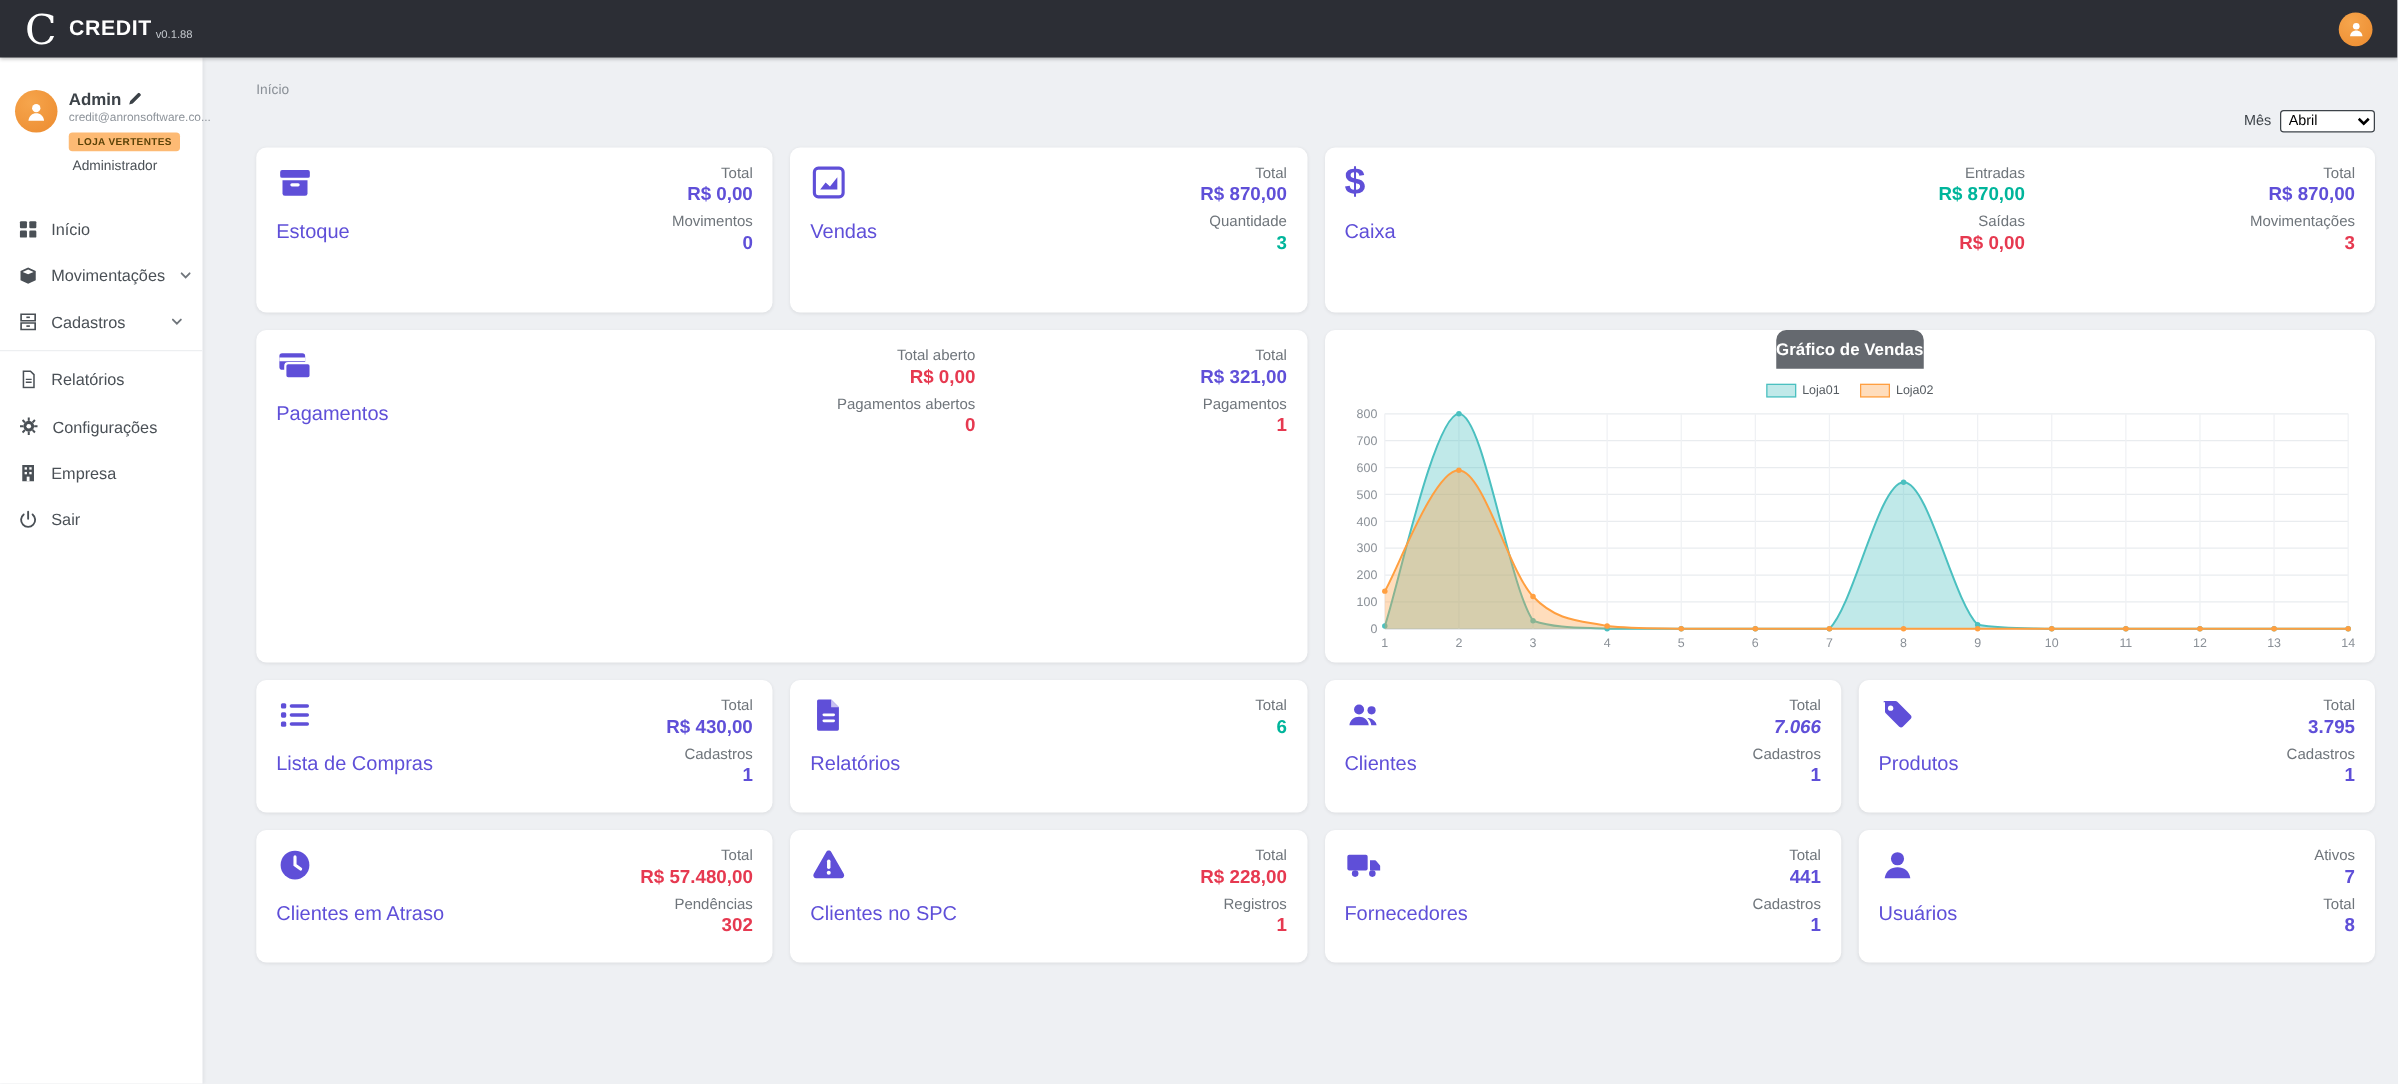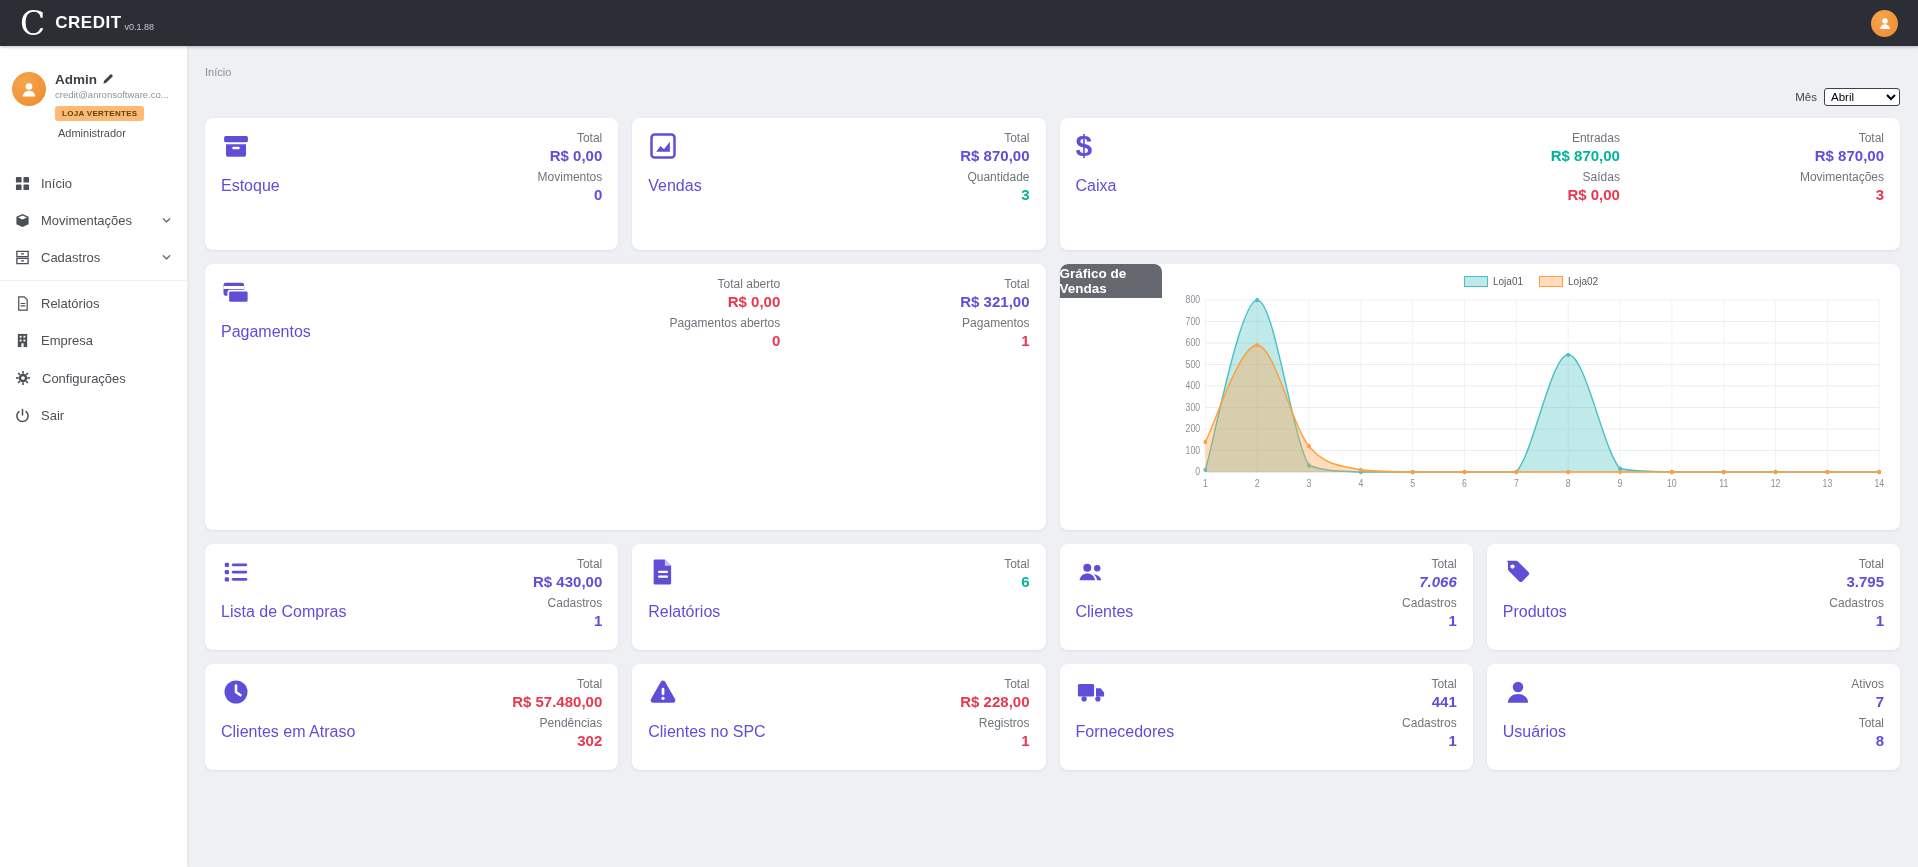--- a/index.html
+++ b/index.html
@@ -11,21 +11,21 @@
   body{margin:0;font-family:"Liberation Sans",sans-serif;background:var(--bg);overflow:hidden;position:relative}
 
   
   .navbar{position:absolute;top:0;left:0;right:0;height:46px;background:#2c2e35;display:flex;align-items:center;padding:0 20px;z-index:10;box-shadow:0 1px 3px rgba(0,0,0,.25)}
   .logo-c{color:#fff;font-size:33px;line-height:1;margin-right:10px;font-family:"DejaVu Serif",serif}
   .brand{color:#fff;font-weight:700;font-size:17px;letter-spacing:.5px}
   .version{color:#c3c7cc;font-size:9px;margin-left:3px;margin-top:7px}
   .nav-avatar{margin-left:auto;width:27px;height:27px;border-radius:50%;background:radial-gradient(circle at 35% 30%,#f6a54c,#ec8b2f);display:flex;align-items:center;justify-content:center;cursor:pointer}
 
   
-  .sidebar{position:absolute;top:46px;left:0;bottom:0;width:187px;background:#fff;box-shadow:1px 0 3px rgba(0,0,0,.06);padding-top:22px}
+  .sidebar{position:absolute;top:46px;left:0;bottom:0;width:162px;background:#fff;box-shadow:1px 0 3px rgba(0,0,0,.06);padding-top:22px}
   .profile{display:flex;padding:4px 12px;gap:9px}
   .avatar{width:34px;height:34px;border-radius:50%;background:radial-gradient(circle at 35% 30%,#f6a54c,#ec8b2f);flex:none;display:flex;align-items:center;justify-content:center}
   .p-name{font-size:13.5px;font-weight:700;color:var(--ink);display:flex;align-items:center;gap:5px}
   .edit{cursor:pointer;display:inline-flex}
   .p-email{font-size:9.5px;color:#8d939a;margin-top:2px;white-space:nowrap;overflow:hidden;max-width:120px}
   .p-badge{display:inline-block;background:#fdba74;color:#5c4308;font-size:8px;font-weight:700;padding:3px 7px;border-radius:3px;margin-top:6px;letter-spacing:.3px}
   .p-role{font-size:11px;color:#4a5056;margin-top:6px;margin-left:3px}
   .menu{margin-top:22px}
   .menu-item{display:flex;align-items:center;gap:11px;padding:11px 15px;font-size:13px;color:#4a5056;cursor:pointer}
   .menu-item svg{flex:none}
@@ -50,21 +50,21 @@
   .card-left{display:flex;flex-direction:column;align-items:flex-start}
   .card-icon{width:32px;height:32px;display:flex}
   .card-title{font-size:16px;color:var(--purple);margin-top:14px;cursor:pointer;text-decoration:none;white-space:nowrap}
   .dollar{font-size:30px;font-weight:700;color:var(--purple);line-height:30px}
   .stats{display:flex;gap:180px}
   .stat-col{display:flex;flex-direction:column;align-items:flex-end}
   .stat-label{font-size:12px;color:var(--muted);line-height:1.3}
   .stat-value{font-size:15px;font-weight:700;line-height:1.25;margin-bottom:5px}
 
   
-  .chart-card{padding:0;overflow:hidden;flex-direction:row;align-items:flex-start}
+  .chart-card{padding:0;overflow:hidden;flex-direction:column;align-items:center}
   .chart-header{height:34px;background:#65696f;border-radius:8px 8px 0 0;color:#fff;font-size:13.5px;font-weight:700;display:flex;align-items:center;justify-content:center}
   .chart-body{padding:8px 12px 2px}
   .chart-legend{display:flex;justify-content:center;gap:16px;align-items:center;margin:2px 0 4px;min-height:14px}
   .legend-item{display:inline-flex;align-items:center;gap:5px;font-size:10px;color:#555b61;cursor:pointer}
   .legend-box{width:24px;height:11px;border:1.5px solid;display:inline-block}
   .tick{font-size:10px;fill:#8a9097}
 </style>
 </head>
 <body>
 
@@ -133,50 +133,50 @@
           <path d="M2.5 4l3.5 3.5L9.5 4"></path>
         </svg>
     </div>
     <hr class="menu-divider">
     <div class="menu-item">
       <svg width="15" height="15" viewBox="0 0 16 16">
           <path d="M4 1h6l3 3v11H4z" fill="none" stroke="#4a5056" stroke-width="1.3"></path>
           <path d="M6 8h5M6 10.5h5" stroke="#4a5056" stroke-width="1.2"></path>
         </svg>
       <span>Relatórios</span>
-    </div>
-    <div class="menu-item">
-      <svg width="15" height="15" viewBox="0 0 16 16">
-          <path d="M3 1h10v14H3z" fill="#4a5056"></path>
-          <g fill="#fff">
-            <rect x="5" y="3" width="2" height="2"></rect>
-            <rect x="9" y="3" width="2" height="2"></rect>
-            <rect x="5" y="7" width="2" height="2"></rect>
-            <rect x="9" y="7" width="2" height="2"></rect>
-            <rect x="6.8" y="11" width="2.4" height="4"></rect>
-          </g>
-        </svg>
-      <span>Empresa</span>
     </div>
     <div class="menu-item">
       <svg width="16" height="16" viewBox="0 0 24 24" fill="#4a5056">
           <g>
             <rect x="10.8" y="1.5" width="2.4" height="4"></rect>
             <rect x="10.8" y="18.5" width="2.4" height="4"></rect>
             <rect x="1.5" y="10.8" width="4" height="2.4"></rect>
             <rect x="18.5" y="10.8" width="4" height="2.4"></rect>
             <rect x="10.8" y="1.5" width="2.4" height="4" transform="rotate(45 12 12)"></rect>
             <rect x="10.8" y="18.5" width="2.4" height="4" transform="rotate(45 12 12)"></rect>
             <rect x="1.5" y="10.8" width="4" height="2.4" transform="rotate(45 12 12)"></rect>
             <rect x="18.5" y="10.8" width="4" height="2.4" transform="rotate(45 12 12)"></rect>
             <circle cx="12" cy="12" r="6.5"></circle>
           </g>
           <circle cx="12" cy="12" r="2.8" fill="#fff"></circle>
         </svg>
       <span>Configurações</span>
+    </div>
+    <div class="menu-item">
+      <svg width="15" height="15" viewBox="0 0 16 16">
+          <path d="M3 1h10v14H3z" fill="#4a5056"></path>
+          <g fill="#fff">
+            <rect x="5" y="3" width="2" height="2"></rect>
+            <rect x="9" y="3" width="2" height="2"></rect>
+            <rect x="5" y="7" width="2" height="2"></rect>
+            <rect x="9" y="7" width="2" height="2"></rect>
+            <rect x="6.8" y="11" width="2.4" height="4"></rect>
+          </g>
+        </svg>
+      <span>Empresa</span>
     </div>
     <div class="menu-item">
       <svg width="15" height="15" viewBox="0 0 16 16" fill="none" stroke="#4a5056" stroke-width="1.6" stroke-linecap="round">
           <path d="M8 1.5v6"></path>
           <path d="M4.2 3.8a6 6 0 1 0 7.6 0"></path>
         </svg>
       <span>Sair</span>
     </div>
   </nav>
 </aside>

